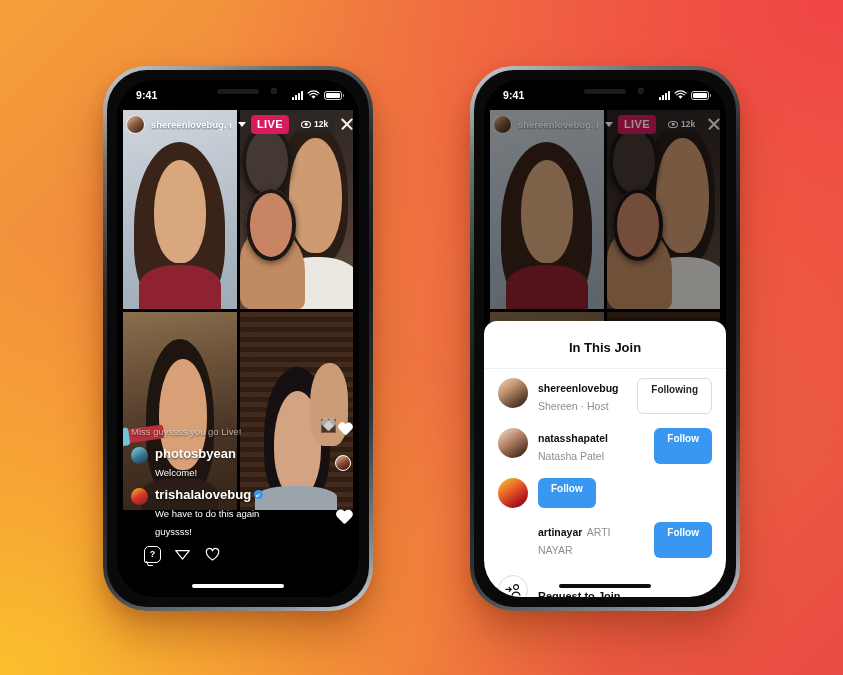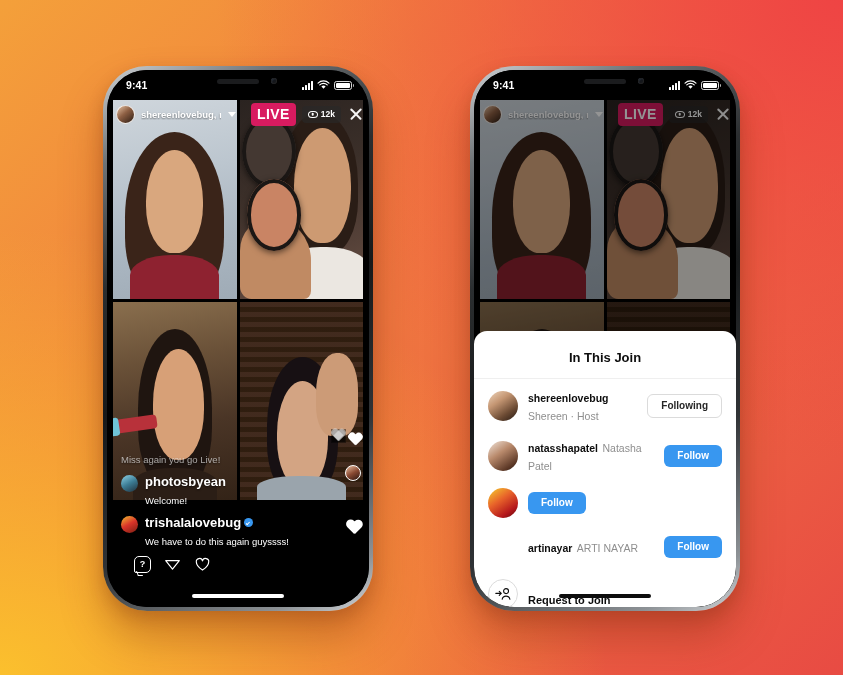--- a/index.html
+++ b/index.html
@@ -31,21 +31,21 @@
     background: linear-gradient(150deg,#cfd3d6 0%,#6e7376 14%,#2b2e30 32%,#17191a 50%,#303336 72%,#8d9296 92%,#d2d6d9 100%);
     padding: 4px;
     box-shadow: 0 26px 42px rgba(120,40,10,0.34), 0 6px 16px rgba(120,40,10,0.22);
   }
   .phone-inner {
     position: relative;
     width: 100%;
     height: 100%;
     border-radius: 40px;
     background: #0a0a0a;
-    padding: 0;
+    padding: 10px;
     overflow: hidden;
   }
   .screen {
     position: relative;
     width: 100%;
     height: 100%;
     border-radius: 37px;
     background: #000;
     overflow: hidden;
   }
@@ -179,21 +179,21 @@
     border:1px solid rgba(255,255,255,.85); flex:none;
   }
   .host-name {
     color:#fff; font-size:9.5px; font-weight:600;
     white-space:nowrap; overflow:hidden; text-overflow:clip;
     text-shadow:0 1px 2px rgba(0,0,0,.5);
   }
   .chev { width:0;height:0;border-left:4px solid transparent;border-right:4px solid transparent;border-top:5px solid #fff; flex:none; margin-left:1px;}
   .spacer { flex:1; }
   .live-badge {
-    background:#d81b60; color:#fff; font-size:14px; font-weight:bold;
+    background:#d81b60; color:#fff; font-size:11px; font-weight:bold;
     letter-spacing:.4px; padding:3.5px 6px; border-radius:4px;
   }
   .viewers {
     display:flex;align-items:center;gap:3px;
     background:rgba(40,40,40,.62); color:#fff; font-size:8.5px; font-weight:600;
     padding:3.5px 6px; border-radius:4px; margin-left:6px;
   }
   .eye { width:10px;height:7px;border-radius:50%/60%; border:1.1px solid #fff; position:relative;}
   .eye::after{content:"";position:absolute;left:50%;top:50%;transform:translate(-50%,-50%);width:2.6px;height:2.6px;border-radius:50%;background:#fff;}
   .close-x { position:relative; width:15px;height:15px; margin-left:7px; opacity:.95; }
@@ -279,21 +279,21 @@
     width:30px;height:3.5px;border-radius:2px;background:#d8d8d8;
     margin:8px auto 0;
   }
   .sheet-title {
     text-align:center; font-size:13px; font-weight:bold; color:#0d0d0d;
     padding:11px 0 13px;
     border-bottom:1px solid #efefef;
   }
   .room-list { flex:1; padding:2px 0 0; }
   .room-row {
-    display:flex; align-items:center; gap:10px;
+    display:flex; gap:10px;
     padding:7px 14px;
   }
   .r-av { width:30px;height:30px;border-radius:50%; flex:none; }
   .r-av.u0 { background:linear-gradient(145deg,#f0d6bd 0%,#c49673 35%,#6b4a33 70%,#241812 100%); }
   .r-av.u1 { background:linear-gradient(145deg,#f2e6dc 0%,#b98a6c 40%,#5c3826 80%,#241610 100%); }
   .r-av.u2 { background:linear-gradient(145deg,#f5d02e 0%,#e8632a 40%,#b5181c 75%,#5c0a0a 100%); }
   .r-av.u3 { background:linear-gradient(145deg,#e7c2a4 0%,#a8毛7a 30%,#4b3224 72%,#181008 100%); }
   .r-meta { flex:1; min-width:0; }
   .r-user { font-size:10.5px; font-weight:bold; color:#0d0d0d; line-height:1.35; }
   .r-full { font-size:10.5px; color:#8e8e8e; line-height:1.35; }
@@ -395,21 +395,21 @@
             <span class="heart h1"></span>
             <span class="heart h2 dim"></span>
             <span class="mini-av"></span>
             <span class="heart h3 dim"></span>
             <span class="heart h4"></span>
           </div>
 
           <div class="comments">
             <div class="comment faded">
               <span class="c-body">
-                <span class="c-text">Miss again you go Live!</span>
+                <span class="c-text">Miss guyssss you go Live!</span>
               </span>
             </div>
             <div class="comment">
               <span class="c-av a1"></span>
               <span class="c-body">
                 <span class="c-name">photosbyean</span>
                 <span class="c-text">Welcome!</span>
               </span>
             </div>
             <div class="comment">

